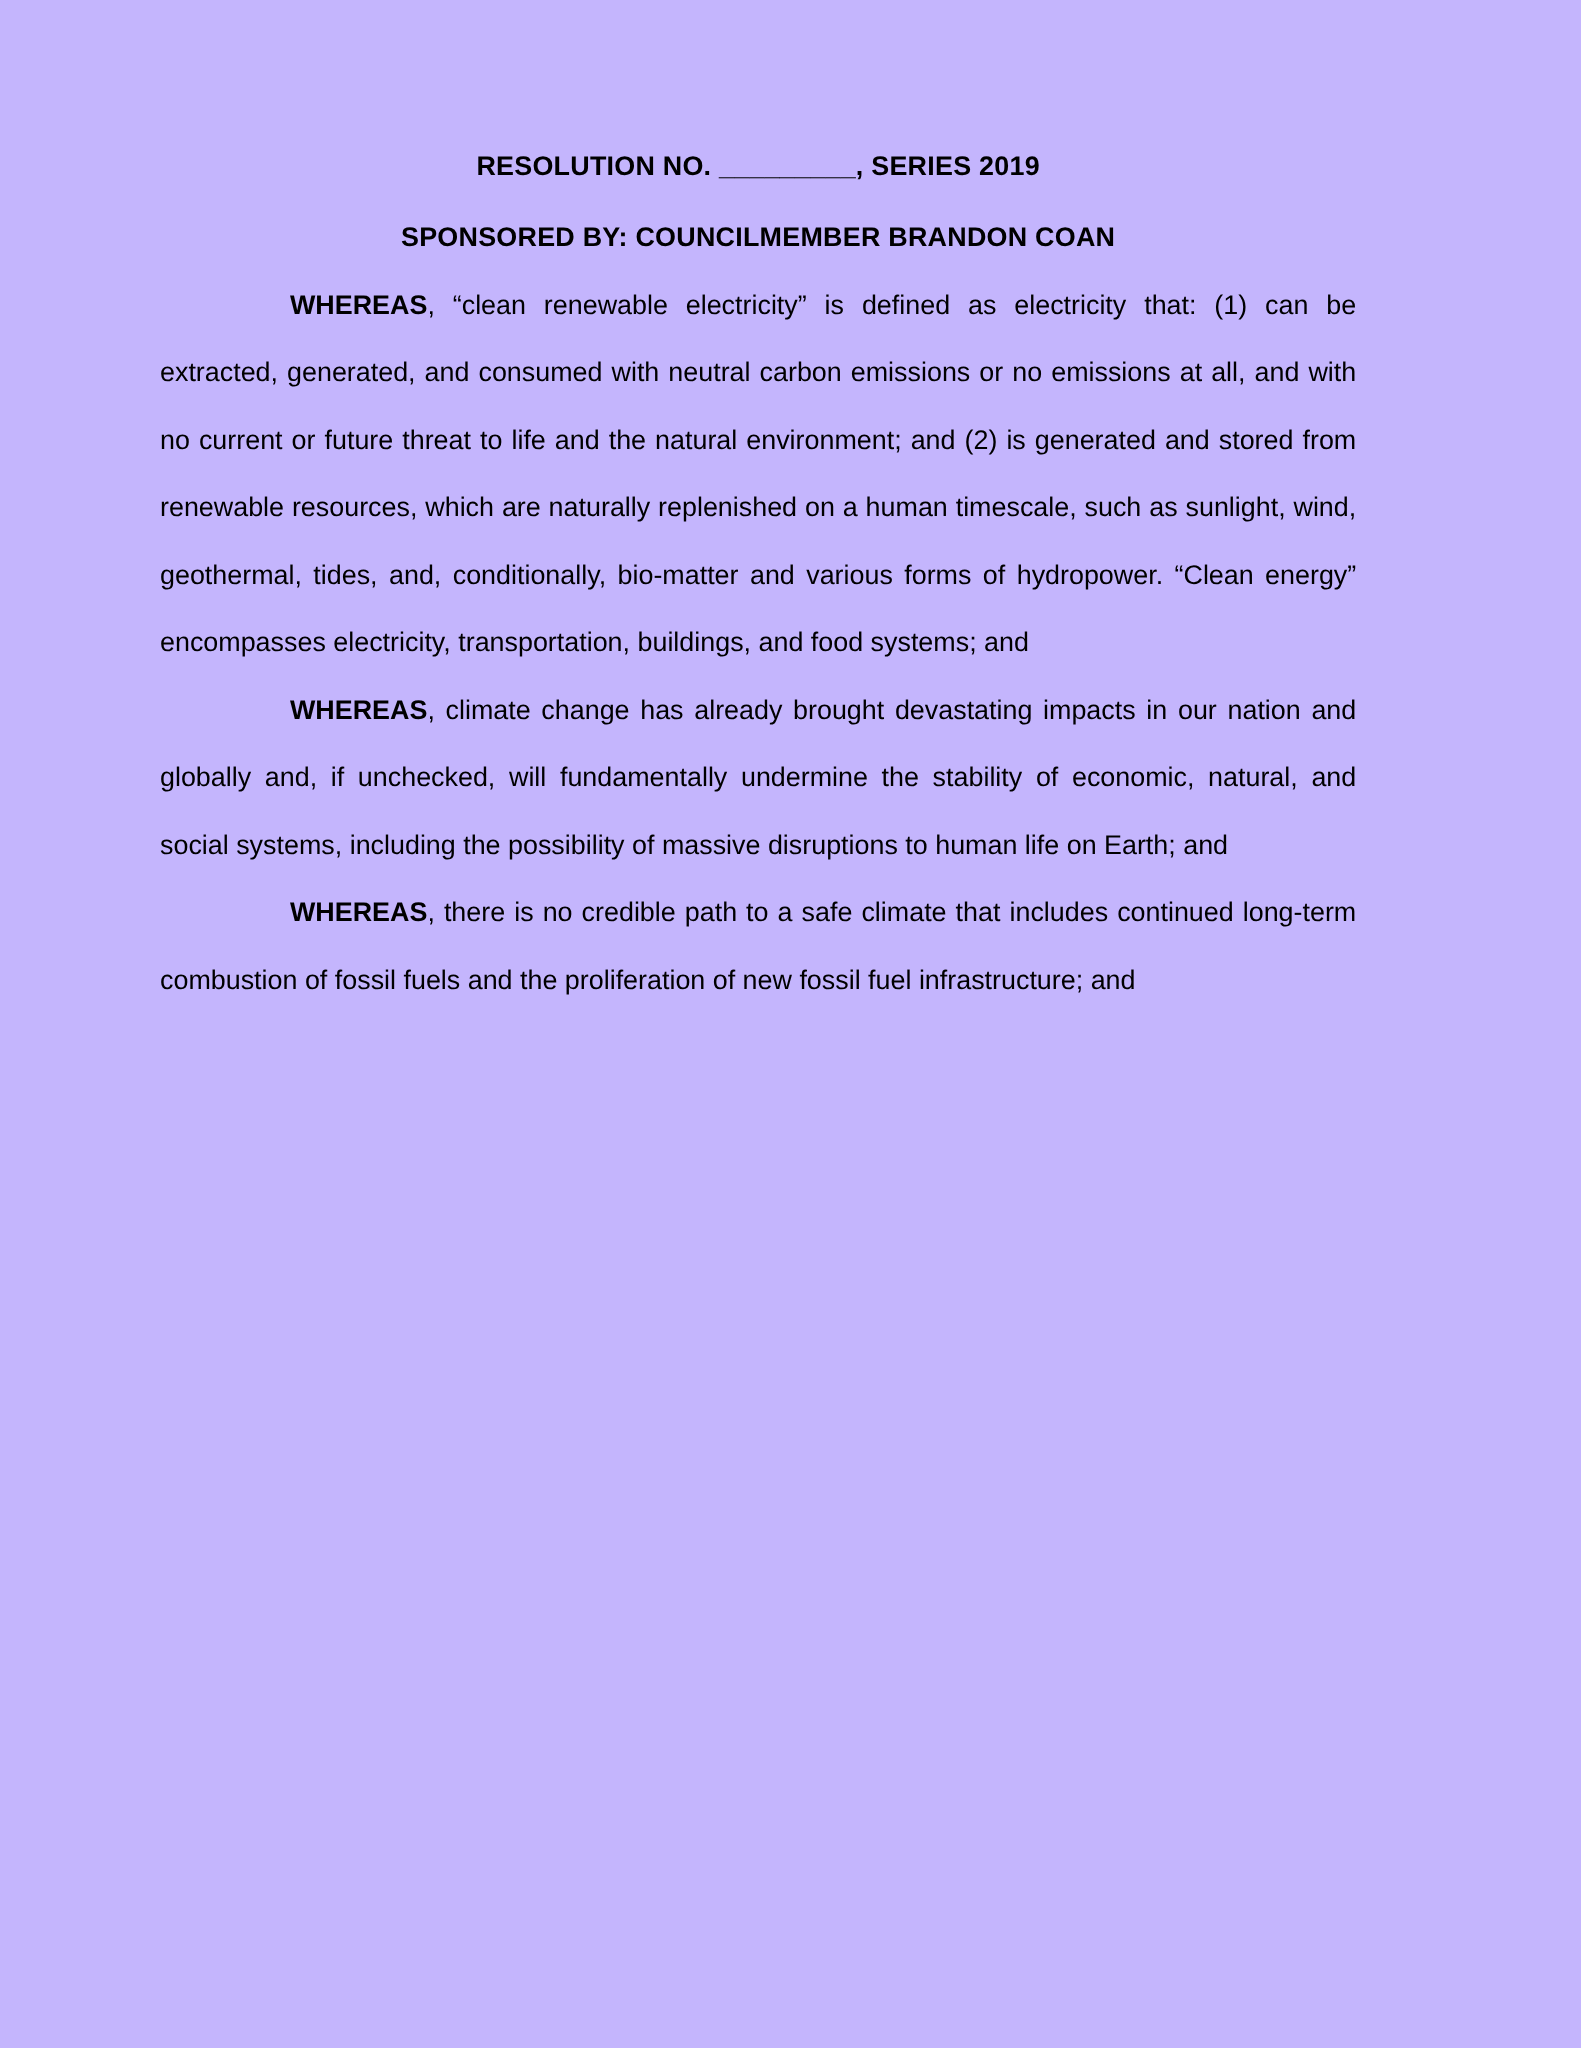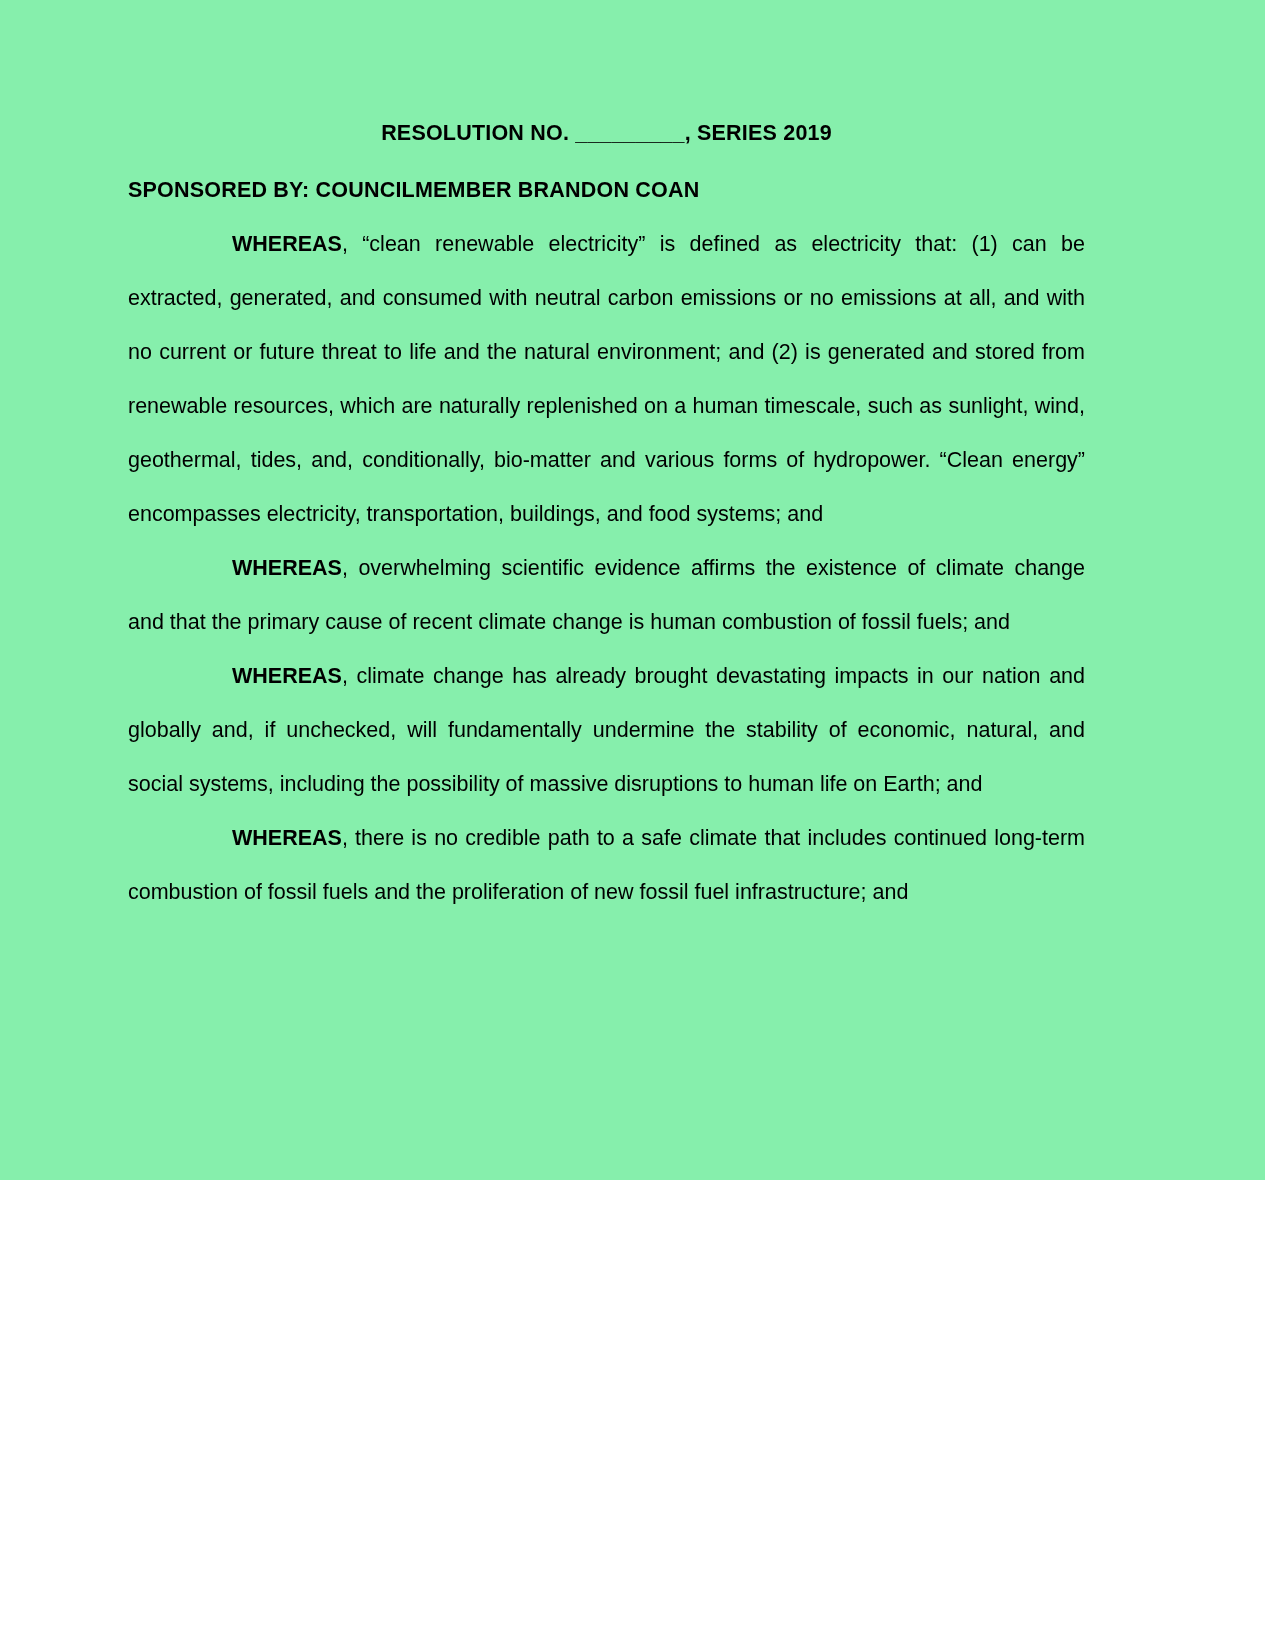--- a/index.html
+++ b/index.html
@@ -3,22 +3,22 @@
 <meta charset="utf-8">
 <style>
   html, body {
     margin: 0;
     padding: 0;
     background: #ffffff;
   }
   .page {
     position: relative;
     width: 1265px;
-    height: 1180px;
-    background: #86efac;
+    height: 1638px;
+    background: #c4b5fd;
     box-sizing: border-box;
     padding: 120px 180px 0 128px;
     font-family: "Liberation Sans", sans-serif;
     color: #000000;
     font-size: 21.5px;
     overflow: hidden;
   }
   .doc-title {
     text-align: center;
     font-weight: bold;
@@ -27,21 +27,21 @@
     letter-spacing: 0.2px;
   }
   .doc-heading {
     font-weight: bold;
     text-align: justify;
     line-height: 1.4;
     margin: 0 70px 30px 72px;
     letter-spacing: 0.2px;
   }
   .doc-sponsored {
-    text-align: left;
+    text-align: center;
     font-weight: bold;
     margin: 0 0 14px 0;
     letter-spacing: 0.2px;
   }
   .para {
     text-align: justify;
     line-height: 54px;
     text-indent: 72px;
     margin: 0;
   }
@@ -55,20 +55,19 @@
 
 <div class="page">
 
   <p class="doc-title">RESOLUTION NO. _________, SERIES 2019</p>
 
 
   <p class="doc-sponsored">SPONSORED BY: COUNCILMEMBER BRANDON COAN</p>
 
   <p class="para"><span class="lead">WHEREAS</span><span>, “clean renewable electricity” is defined as electricity that: (1) can be extracted, generated, and consumed with neutral carbon emissions or no emissions at all, and with no current or future threat to life and the natural environment; and (2) is generated and stored from renewable resources, which are naturally replenished on a human timescale, such as sunlight, wind, geothermal, tides, and, conditionally, bio-matter and various forms of hydropower. “Clean energy” encompasses electricity, transportation, buildings, and food systems; and</span></p>
 
-  <p class="para"><span class="lead">WHEREAS</span><span>, overwhelming scientific evidence affirms the existence of climate change and that the primary cause of recent climate change is human combustion of fossil fuels; and</span></p>
 
   <p class="para"><span class="lead">WHEREAS</span><span>, climate change has already brought devastating impacts in our nation and globally and, if unchecked, will fundamentally undermine the stability of economic, natural, and social systems, including the possibility of massive disruptions to human life on Earth; and</span></p>
 
 
   <p class="para"><span class="lead">WHEREAS</span><span>, there is no credible path to a safe climate that includes continued long-term combustion of fossil fuels and the proliferation of new fossil fuel infrastructure; and</span></p>
 
 </div>
 
 </body></html>

